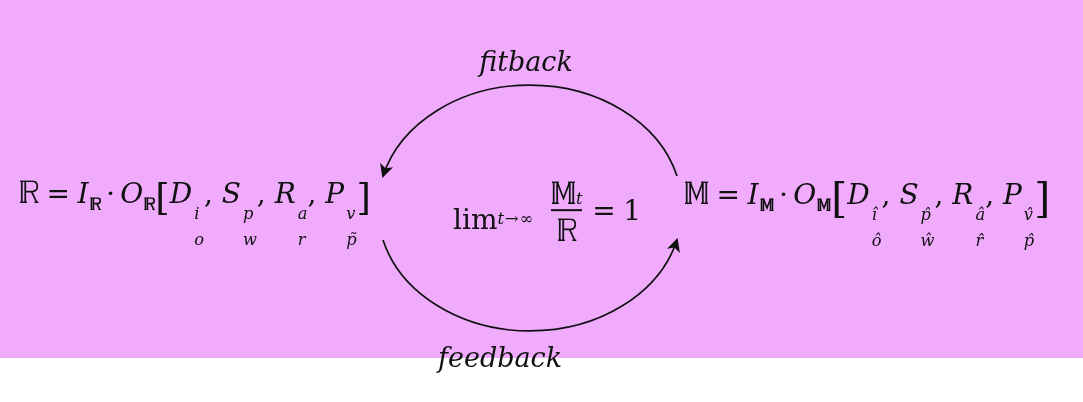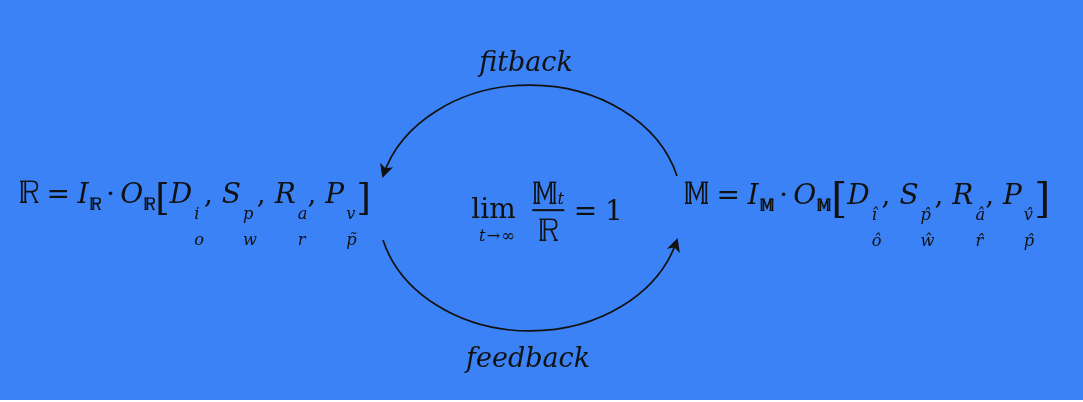--- a/index.html
+++ b/index.html
@@ -1,29 +1,29 @@
 <!DOCTYPE html>
 <html><head>
 <meta charset="utf-8">
 <style>
   *{margin:0;padding:0;box-sizing:border-box}
   html,body{width:1083px;height:402px}
   body{background:#fff;overflow:hidden;color:#111;
        font-family:"DejaVu Serif","Liberation Serif",serif}
-  .canvas{position:relative;width:1083px;height:400px;background:#3b82f6}
+  .canvas{position:relative;width:1083px;height:358px;background:#f0abfc}
 
   
   .arrows{position:absolute;left:0;top:0;width:1083px;height:402px}
   .arc{fill:none;stroke:#111;stroke-width:1.7px}
 
   
   .label{position:absolute;transform:translate(-50%,-50%);
          font-style:italic;font-size:27px;white-space:nowrap}
   #fitback{left:526px;top:61px}
-  #feedback{left:528px;top:357px}
+  #feedback{left:500px;top:357px}
 
   
   .formula{position:absolute;font-size:28px;white-space:nowrap;line-height:1.15}
   #f-left{left:19px;top:213px;transform:translateY(-50%)}
   #f-right{left:684px;top:213px;transform:translateY(-50%)}
   #f-center{left:547px;top:211px;transform:translate(-50%,-50%);
             display:inline-flex;align-items:center}
 
   .it{font-style:italic}
   .rel{margin:0 .27em}
@@ -37,21 +37,21 @@
       align-items:flex-start;font-size:.58em;line-height:1;height:2.6em;
       vertical-align:-1.02em;margin-left:2px}
   
   .sb{font-size:.58em;vertical-align:-.38em}
   
   .sbv svg{vertical-align:-7px;margin-left:1px}
 
   .bbglyph{fill:none;stroke:#111;display:inline-block}
 
   
-  .lim{display:inline-flex;flex-direction:column;align-items:flex-end;
+  .lim{display:inline-flex;flex-direction:row;align-items:flex-start;
        line-height:1;position:relative;top:9px;margin-right:.52em}
   .limsub{font-size:.58em;font-style:italic;margin-top:5px;letter-spacing:1px}
   .frac{display:inline-flex;flex-direction:column;align-items:center;margin:0 .08em}
   .fbar{align-self:stretch;height:1.7px;background:#111;margin:5px 0 7px}
   .num,.den{display:flex;align-items:flex-end;justify-content:center}
   .num .sb{position:relative;top:5px;vertical-align:baseline}
 
   .defs{position:absolute;width:0;height:0;overflow:hidden}
 </style>
 </head>

